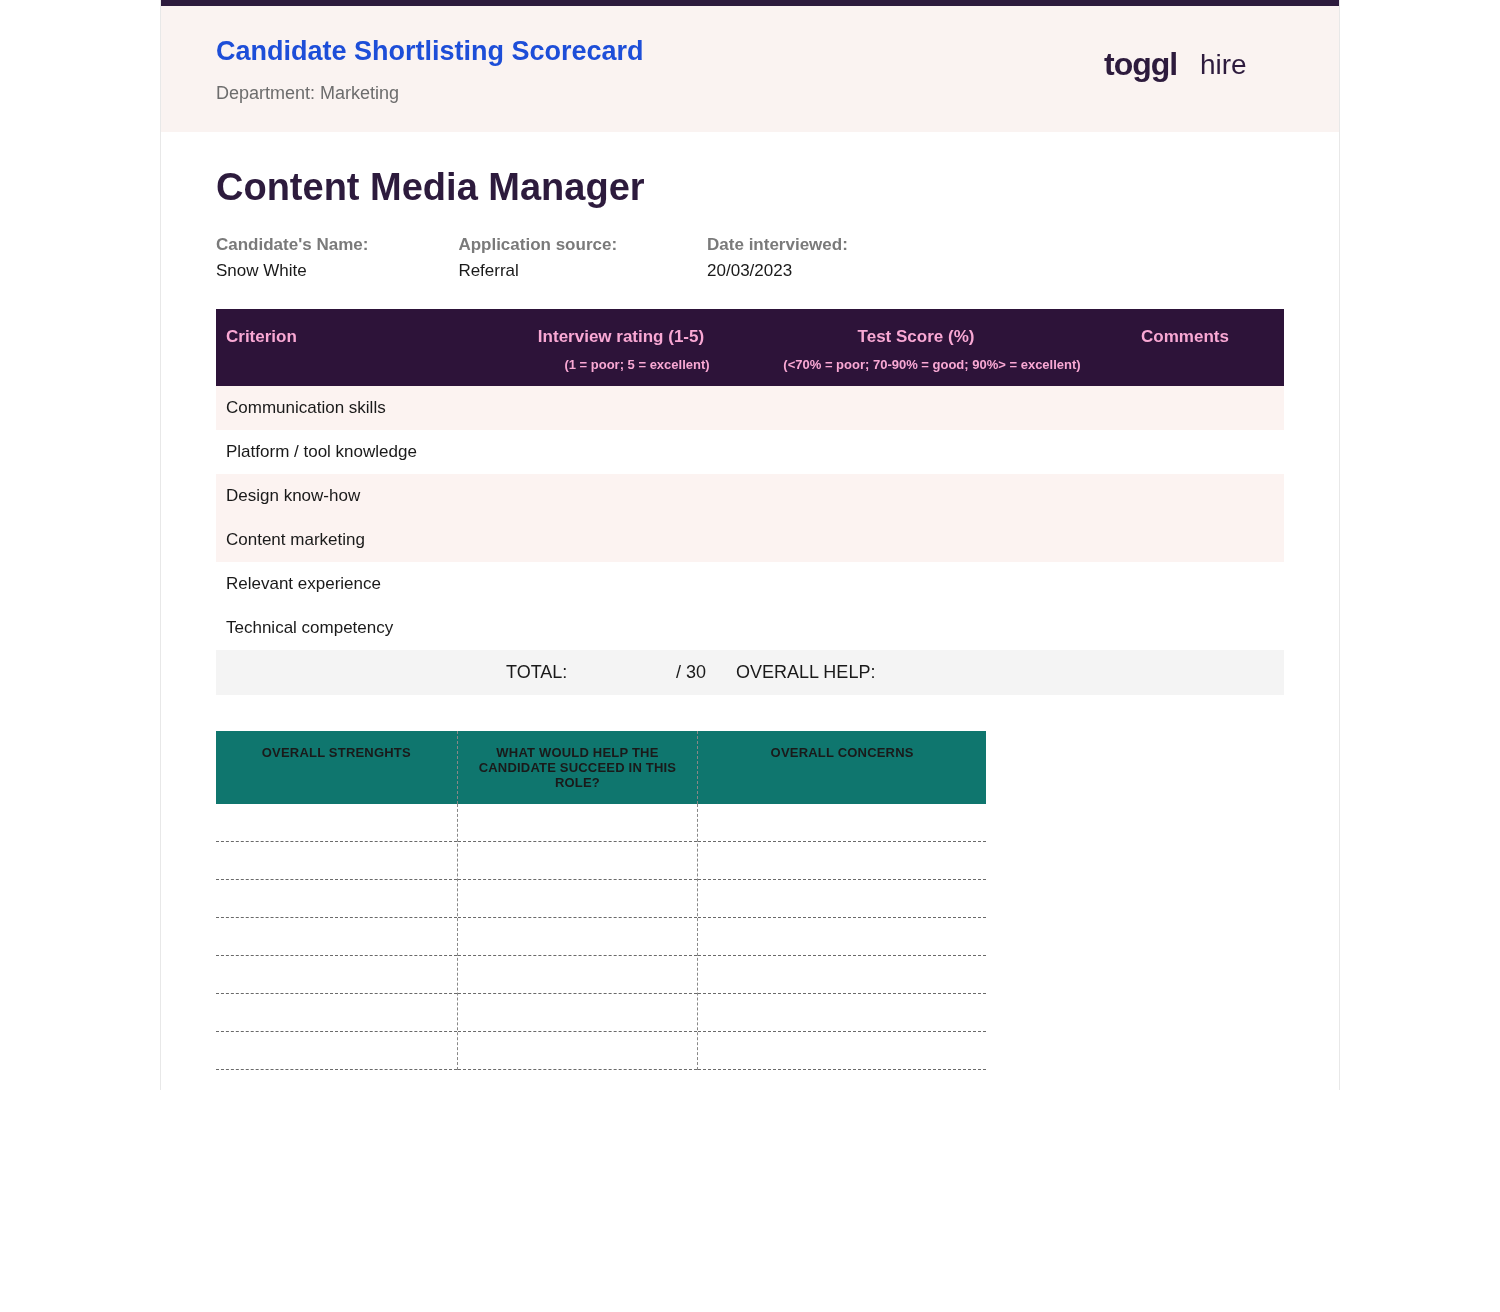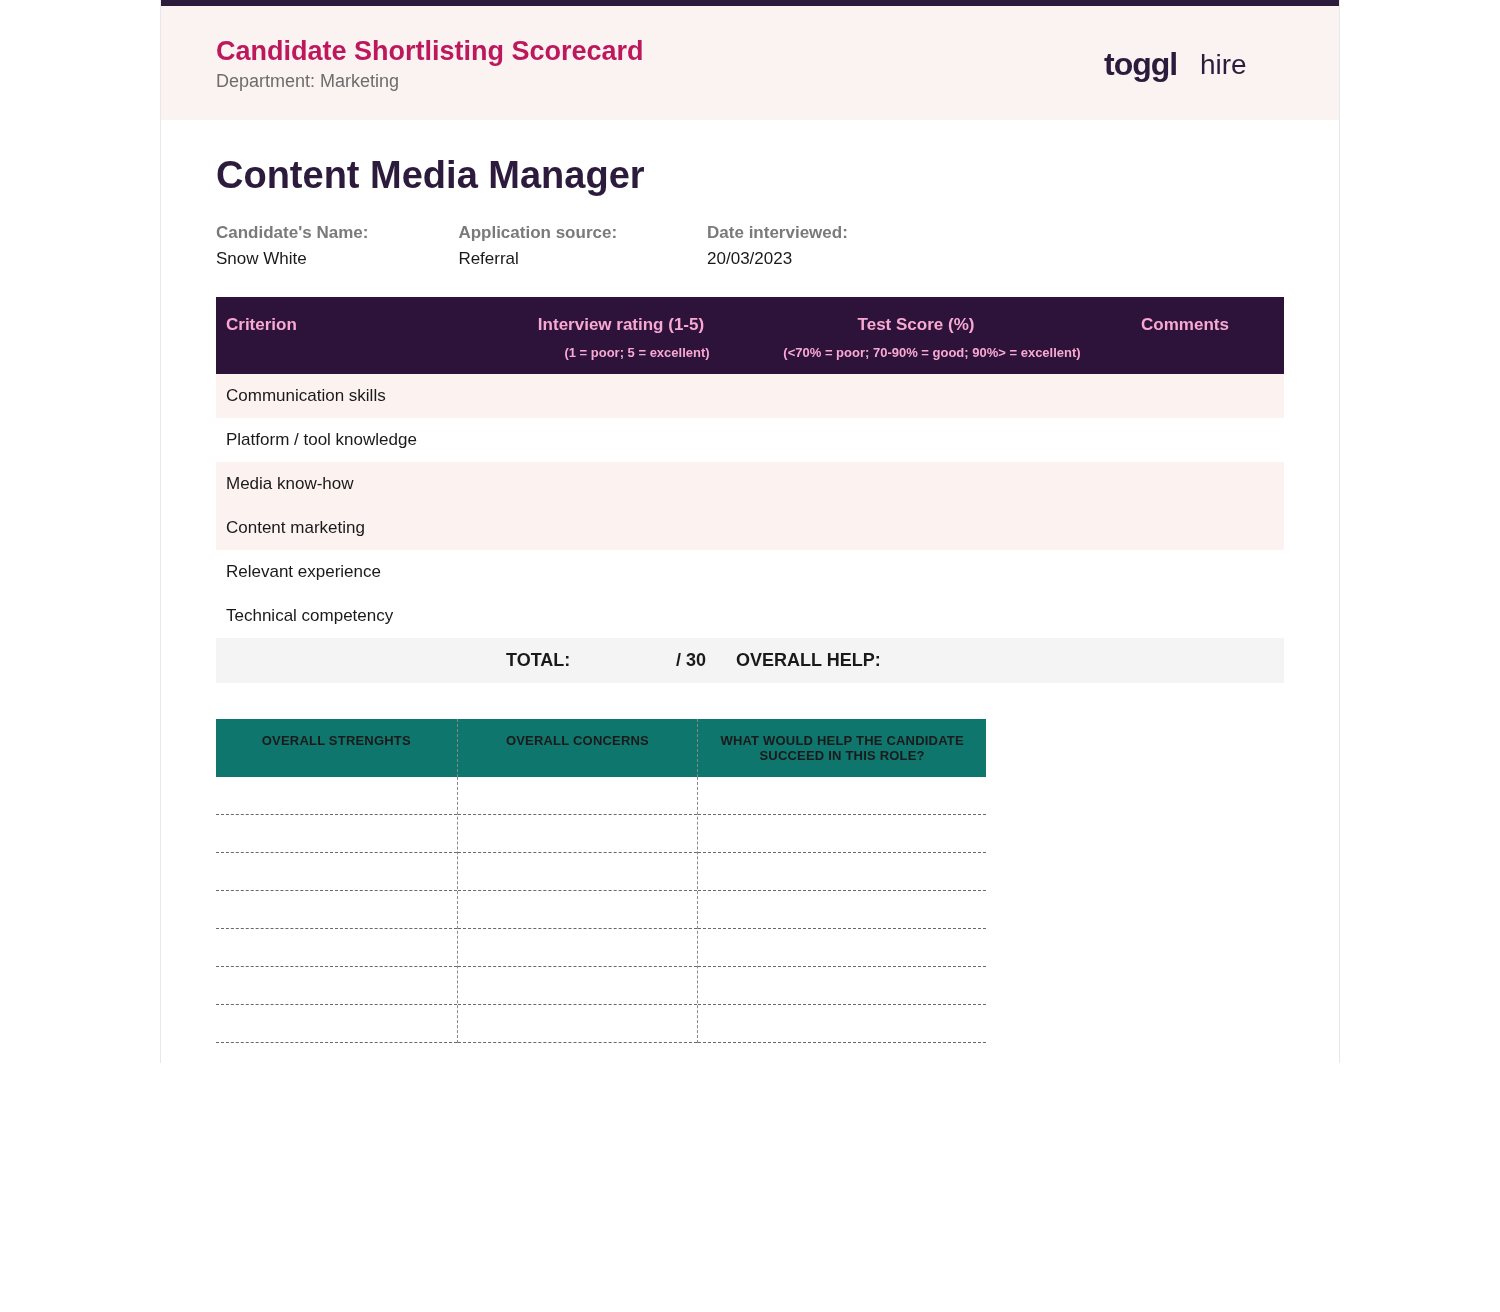--- a/index.html
+++ b/index.html
@@ -25,22 +25,22 @@
     background: #faf3f1;
     padding: 30px 55px 28px 55px;
     display: flex;
     justify-content: space-between;
     align-items: flex-start;
   }
   .header-left { }
   .header-title {
     font-size: 27px;
     font-weight: 700;
-    color: #be185d;
-    margin: 0 0 4px 0;
+    color: #1d4ed8;
+    margin: 0 0 16px 0;
   }
   .header-sub {
     font-size: 18px;
     color: #6d6d6d;
     margin: 0;
   }
   .logo {
     display: flex;
     align-items: center;
     gap: 8px;
@@ -103,21 +103,21 @@
   }
   .criteria-row.stripe {
     background: #fcf3f1;
   }
   .totals-row {
     display: grid;
     grid-template-columns: 280px 230px 360px 1fr;
     background: #f4f4f4;
     padding: 12px 10px;
     font-size: 18px;
-    font-weight: 700;
+    font-weight: 400;
   }
   .notes-wrap {
     margin-top: 36px;
     width: 770px;
   }
   .notes-header {
     display: grid;
     grid-template-columns: 1fr 1fr 1.2fr;
     background: #0f766e;
   }
@@ -212,21 +212,21 @@
         <div></div>
         <div></div>
     </div>
     <div class="criteria-row">
       <div class="col-criterion">Platform / tool knowledge</div>
       <div></div>
         <div></div>
         <div></div>
     </div>
     <div class="criteria-row stripe">
-      <div class="col-criterion">Media know-how</div>
+      <div class="col-criterion">Design know-how</div>
       <div></div>
         <div></div>
         <div></div>
     </div>
     <div class="criteria-row stripe">
       <div class="col-criterion">Content marketing</div>
       <div></div>
         <div></div>
         <div></div>
     </div>
@@ -249,22 +249,22 @@
         <span>TOTAL:</span>
         <span>/ 30</span>
       </div>
       <div style="text-align:left;">OVERALL HELP:</div>
       <div></div>
     </div>
 
     <div class="notes-wrap">
       <div class="notes-header">
         <div>OVERALL STRENGHTS</div>
+        <div>WHAT WOULD HELP THE CANDIDATE SUCCEED IN THIS ROLE?</div>
         <div>OVERALL CONCERNS</div>
-        <div>WHAT WOULD HELP THE CANDIDATE SUCCEED IN THIS ROLE?</div>
       </div>
       <div class="notes-body">
         <div class="notes-col">
           <div class="rule"></div>
             <div class="rule"></div>
             <div class="rule"></div>
             <div class="rule"></div>
             <div class="rule"></div>
             <div class="rule"></div>
             <div class="rule"></div>

